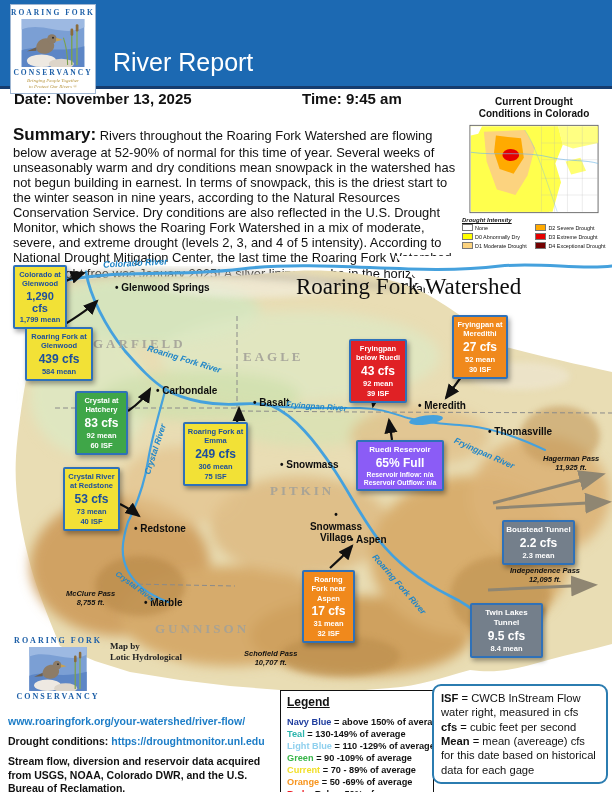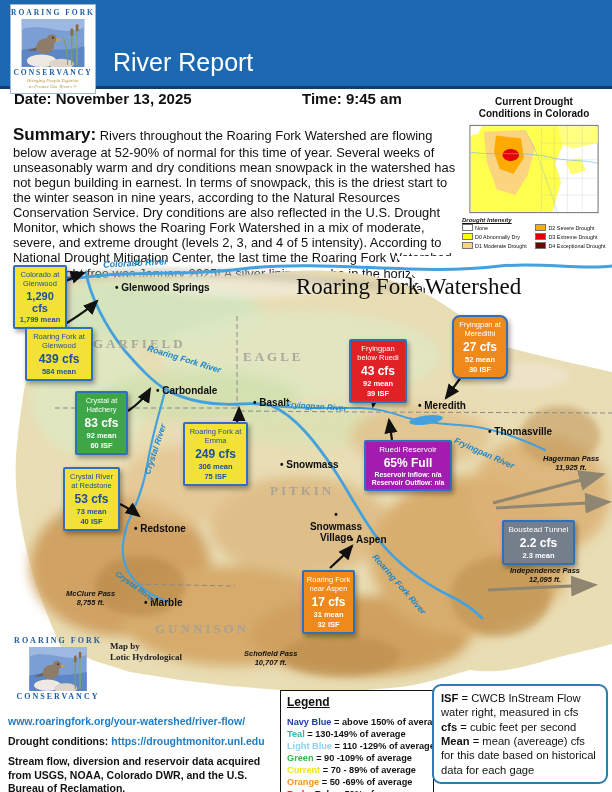--- a/index.html
+++ b/index.html
@@ -54,21 +54,21 @@
   .pass{position:absolute;z-index:3;font-size:7.5px;font-style:italic;font-weight:bold;
         line-height:1.2;text-align:center;color:#111;white-space:nowrap;}
   .credit{position:absolute;z-index:3;left:110px;top:385px;font-family:"Liberation Serif",serif;
           font-size:9px;font-weight:600;line-height:1.25;color:#222;}
 
   
   .gauge{position:absolute;z-index:5;border:2.5px solid #2f71b8;border-radius:2px;
          text-align:center;padding:3px 2px;box-shadow:2px 3px 5px rgba(0,0,0,.35);box-sizing:border-box;}
   .g-dark{color:#1d4f9e;}
   .g-light{color:#ffffff;}
-  .g-name{font-size:7.5px;font-weight:normal;line-height:1.25;}
+  .g-name{font-size:7.5px;font-weight:bold;line-height:1.25;}
   .g-value{font-size:12px;font-weight:bold;margin-top:1px;}
   .g-sub{font-size:7.5px;font-weight:bold;margin-top:1px;}
   .g-line{font-size:6.8px;font-weight:bold;margin-top:1px;}
 
   
   .legend{position:absolute;left:280px;top:690px;width:154px;border:1.5px solid #111;
           background:#fff;padding:4px 6px 5px;box-sizing:border-box;z-index:7;}
   .lg-title{font-size:12px;font-weight:bold;text-decoration:underline;margin-bottom:8px;}
   .lg-item{font-size:9.2px;font-weight:bold;line-height:1.3;white-space:nowrap;}
   .lg-desc{color:#111;}
@@ -349,47 +349,52 @@
       <div class="g-sub">40 ISF</div>
     </div>
 
     <div class="gauge g-light" style="left: 349px; top: 83px; width: 58px; background-color: rgb(224, 33, 37);">
       <div class="g-name">Fryingpan below Ruedi</div>
       <div class="g-value">43 cfs</div>
       <div class="g-sub">92 mean</div>
       <div class="g-sub">39 ISF</div>
     </div>
 
-    <div class="gauge g-light" style="left: 452px; top: 59px; width: 56px; background-color: rgb(240, 137, 28); border-radius: 8px;">
+    <div class="gauge g-light" style="left: 452px; top: 59px; width: 56px; background-color: rgb(240, 137, 28);">
       <div class="g-name">Fryingpan at Meredithi</div>
       <div class="g-value">27 cfs</div>
       <div class="g-sub">52 mean</div>
       <div class="g-sub">30 ISF</div>
     </div>
 
     <div class="gauge g-light" style="left: 302px; top: 314px; width: 53px; background-color: rgb(240, 137, 28);">
       <div class="g-name">Roaring Fork near Aspen</div>
       <div class="g-value">17 cfs</div>
       <div class="g-sub">31 mean</div>
       <div class="g-sub">32 ISF</div>
     </div>
 
-    <div class="gauge g-light" style="left: 364px; top: 184px; width: 88px; background-color: #a21caf;">
+    <div class="gauge g-light" style="left: 356px; top: 184px; width: 88px; background-color: #8b5cf6;">
       <div class="g-name" style="font-size:8px;">Ruedi Reservoir</div>
       <div class="g-value">65% Full</div>
       <div class="g-line">Reservoir Inflow: n/a</div>
       <div class="g-line">Reservoir Outflow: n/a</div>
     </div>
 
     <div class="gauge g-light" style="left: 502px; top: 264px; width: 73px; background-color: rgb(116, 127, 139);">
       <div class="g-name" style="font-size:8px;">Boustead Tunnel</div>
       <div class="g-value">2.2 cfs</div>
       <div class="g-sub">2.3 mean</div>
     </div>
 
+    <div class="gauge g-light" style="left: 470px; top: 347px; width: 73px; background-color: rgb(116, 127, 139);">
+      <div class="g-name" style="font-size:8px;">Twin Lakes Tunnel</div>
+      <div class="g-value">9.5 cfs</div>
+      <div class="g-sub">8.4 mean</div>
+    </div>
   </div>
 
   <div class="legend">
     <div class="lg-title">Legend</div>
     <div class="lg-item"><span style="color: rgb(31, 61, 158);">Navy Blue</span> <span class="lg-desc">= above 150% of average</span></div>
     <div class="lg-item"><span style="color: rgb(44, 181, 173);">Teal</span> <span class="lg-desc">= 130-149% of average</span></div>
     <div class="lg-item"><span style="color: rgb(143, 208, 238);">Light Blue</span> <span class="lg-desc">= 110 -129% of average</span></div>
     <div class="lg-item"><span style="color: rgb(57, 181, 74);">Green</span> <span class="lg-desc">= 90 -109% of average</span></div>
     <div class="lg-item"><span style="color: rgb(242, 223, 42);">Current</span> <span class="lg-desc">= 70 - 89% of average</span></div>
     <div class="lg-item"><span style="color: rgb(247, 148, 29);">Orange</span> <span class="lg-desc">= 50 -69% of average</span></div>

